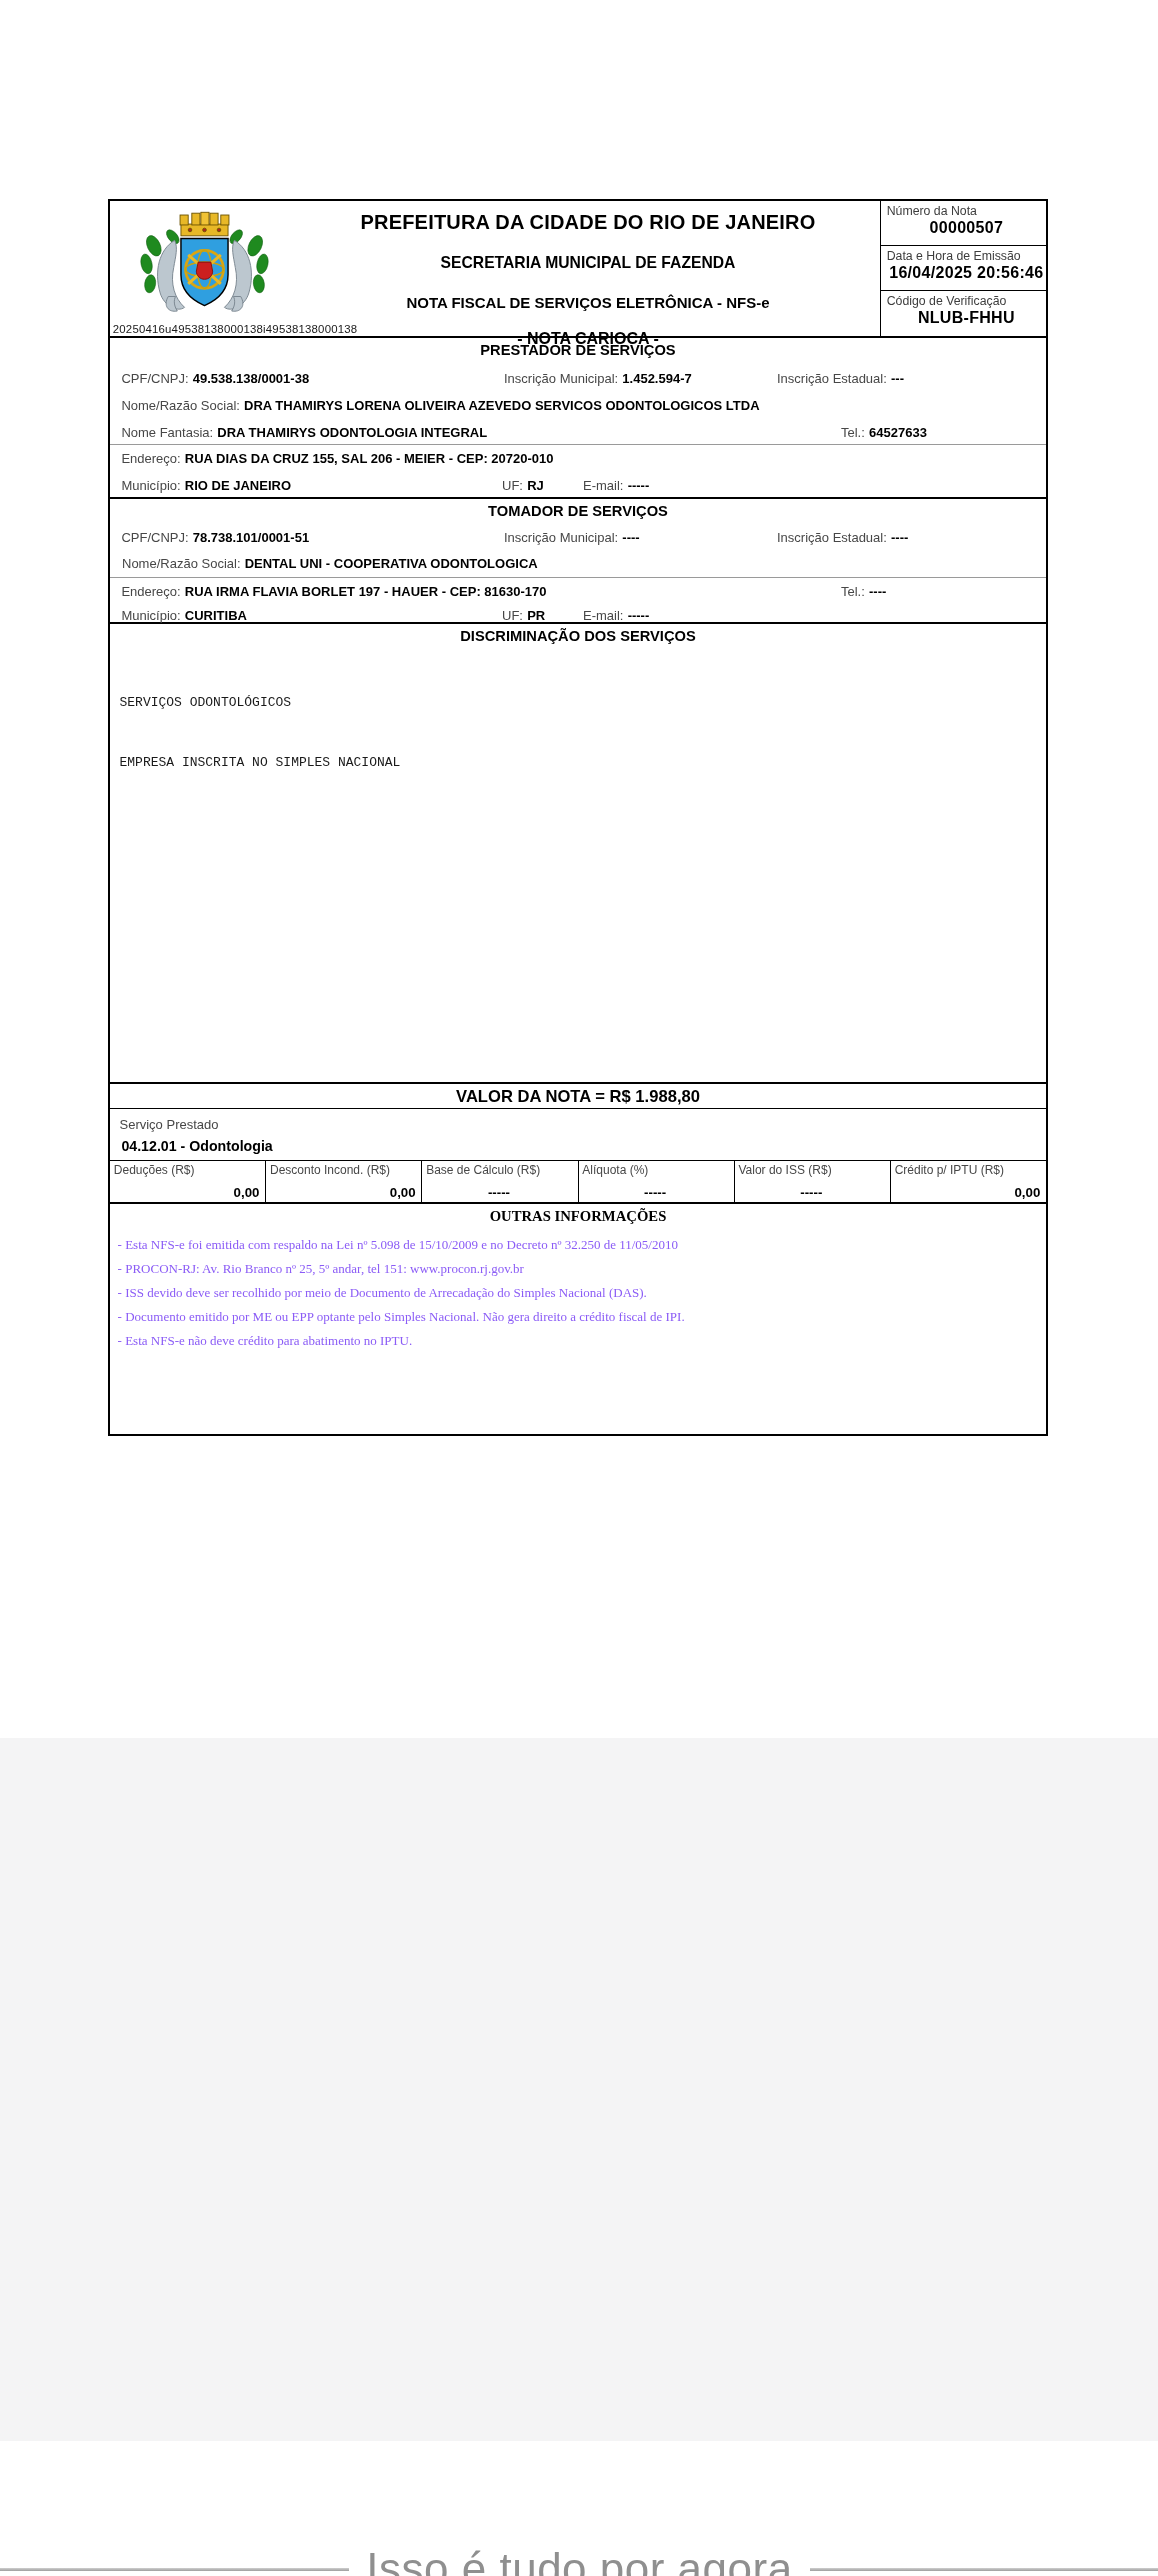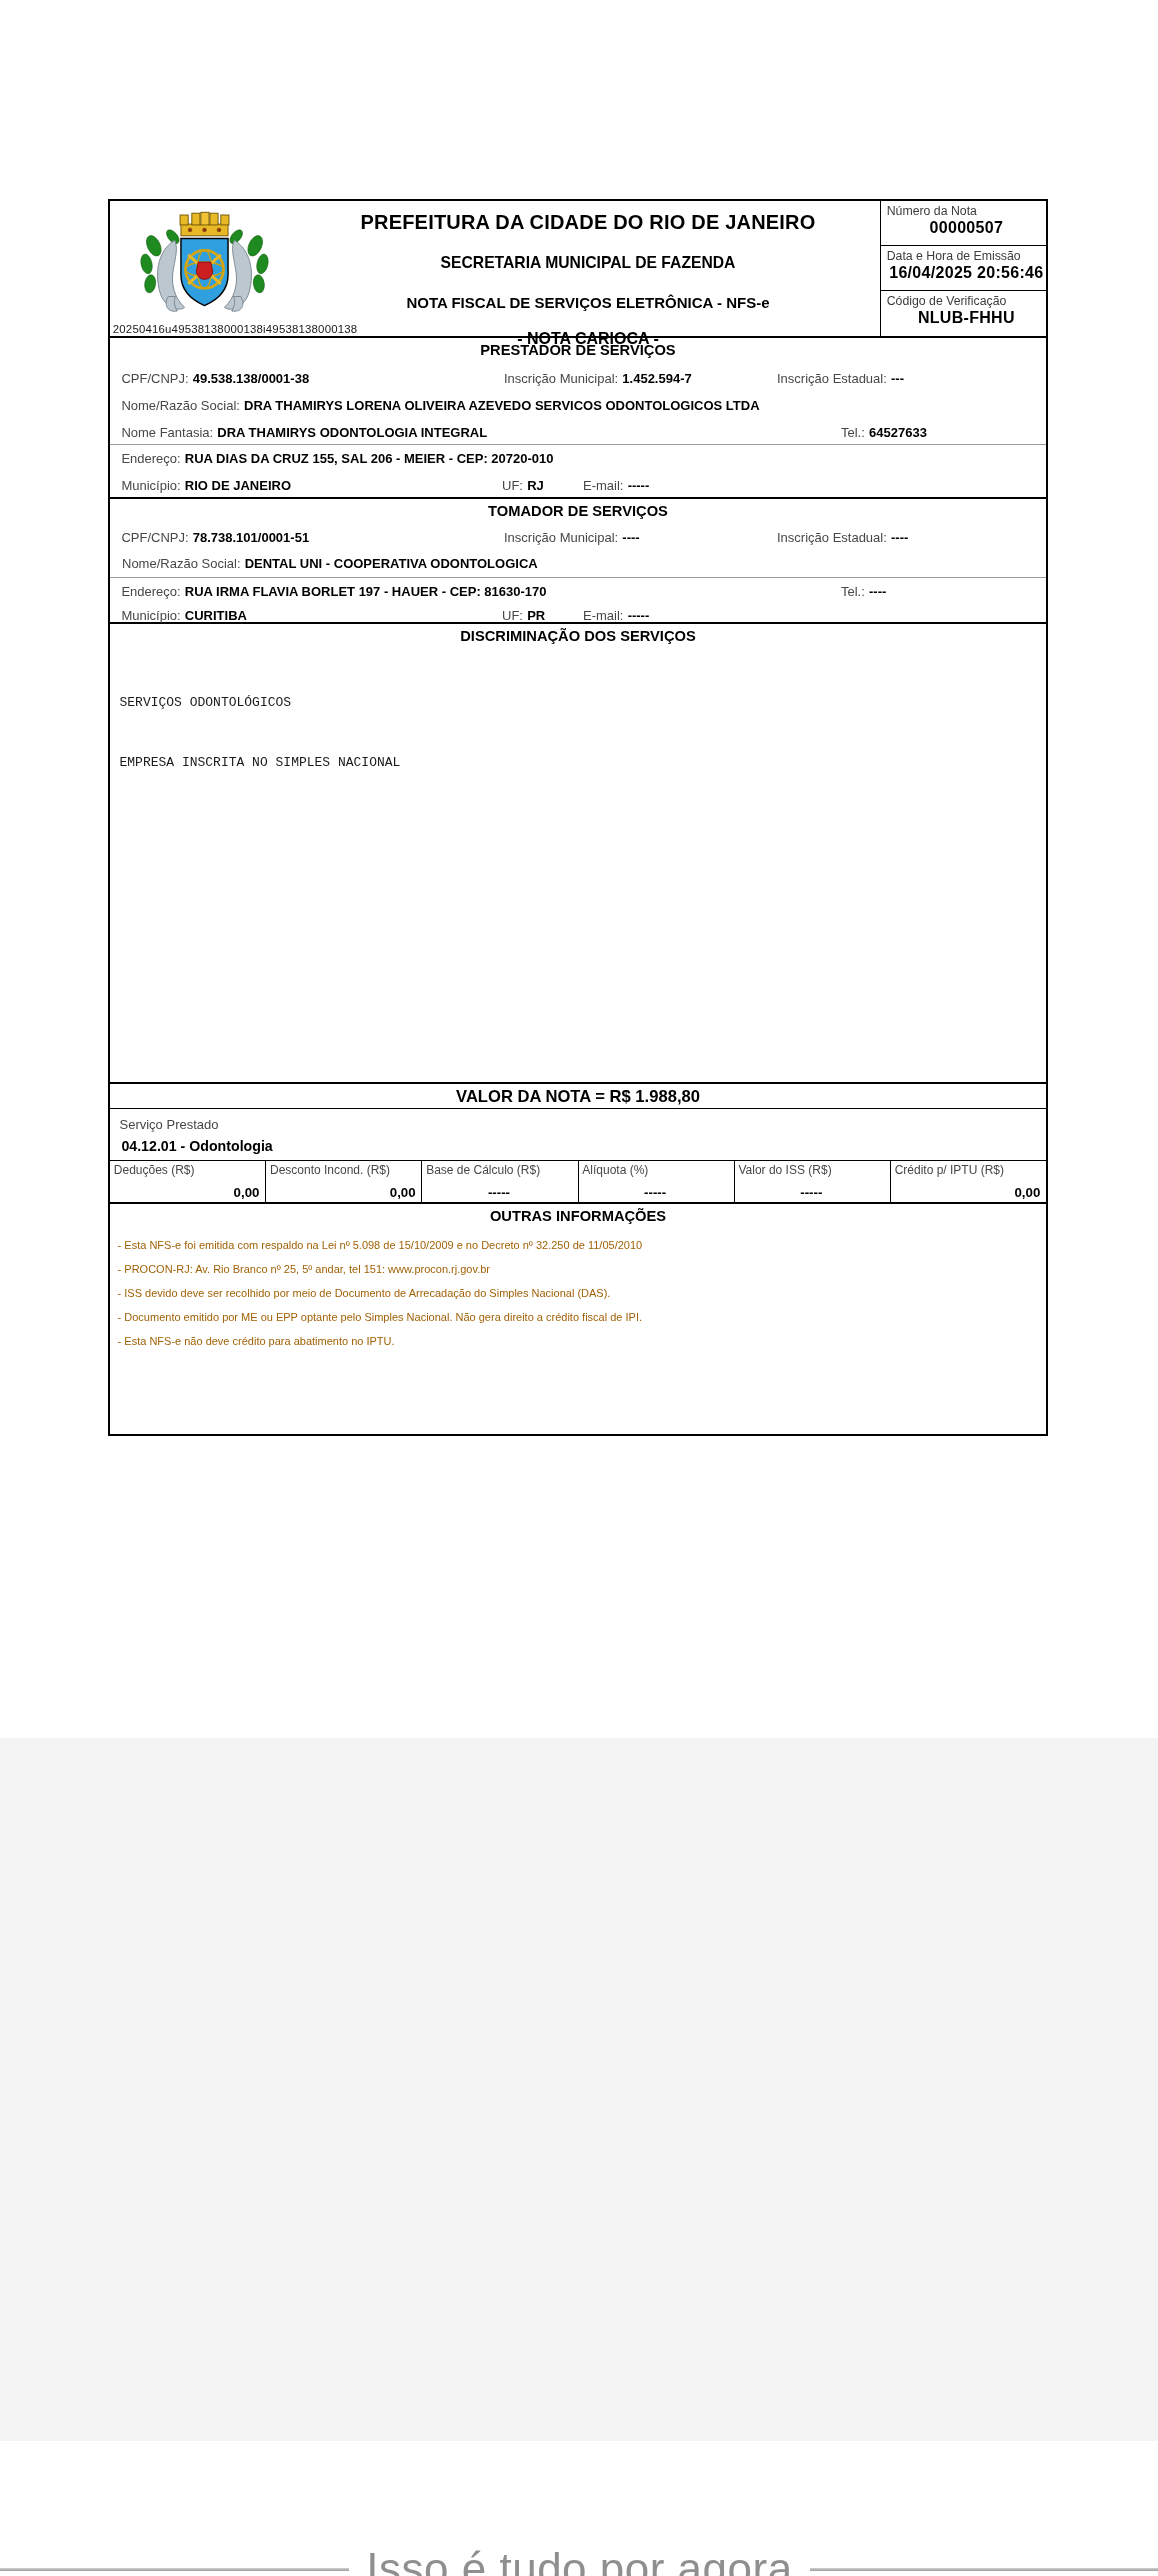--- a/index.html
+++ b/index.html
@@ -54,22 +54,22 @@
   
   .taxes { display:flex; height:43px; border-bottom:2.8px solid #000; }
   .tax-cell { flex:1; border-right:1.9px solid #000; position:relative; padding:1.9px 3.8px; }
   .tax-cell:last-child { border-right:none; }
   .tax-label { font-size:12px; color:#474747; white-space:nowrap; }
   .tax-value { position:absolute; bottom:1.9px; left:3.8px; right:5.7px; font-weight:bold; font-size:13.3px; }
   .tax-right  { text-align:right; }
   .tax-center { text-align:center; }
 
   
-  .outras { position:relative; flex:1; height:210px; }
-  .outras-lines { position:absolute; left:7.6px; top:29.4px; font-size:11px; color:#a16207;
+  .outras { position:relative; flex:1; height:210px;font-family:Liberation Serif, serif; }
+  .outras-lines { position:absolute; left:7.6px; top:29.4px; font-size:13px; color:#8b5cf6;
                   line-height:24px; white-space:nowrap; }
 
   
   .gray-band { position:absolute; left:0; top:1738px; width:1159px; height:703px; background:#f4f4f5; }
   .footer-divider { position:absolute; left:0; top:2568px; width:1159px; height:2.8px;
                     background:linear-gradient(#cfcfcf,#9e9e9e); }
   .end-text-wrap { position:absolute; left:0; top:2544px; width:1159px; text-align:center; z-index:3; }
   .end-text { display:inline-block; background:#ffffff; padding:0 17px; font-size:44px;
               font-weight:500; color:#8f8f8f; letter-spacing:0.5px; }
 </style>

